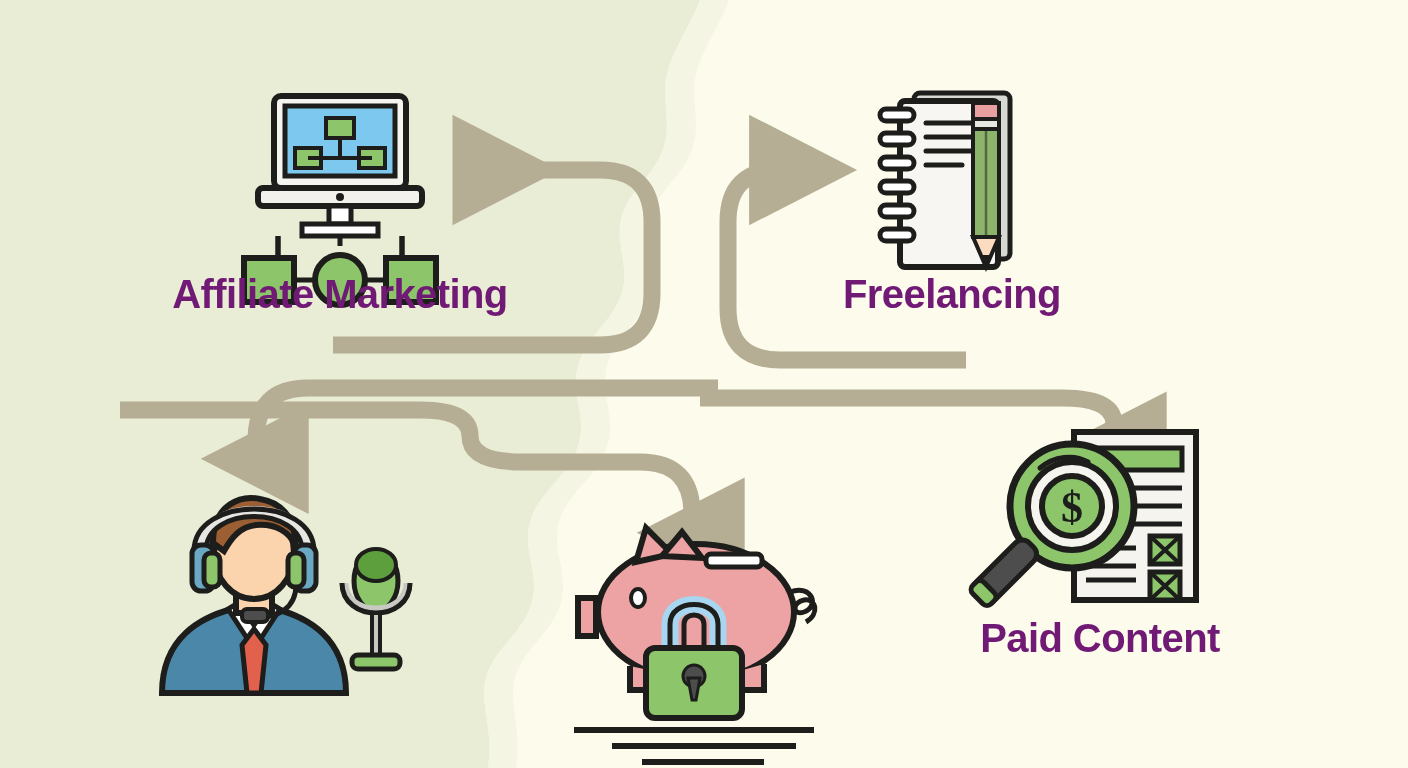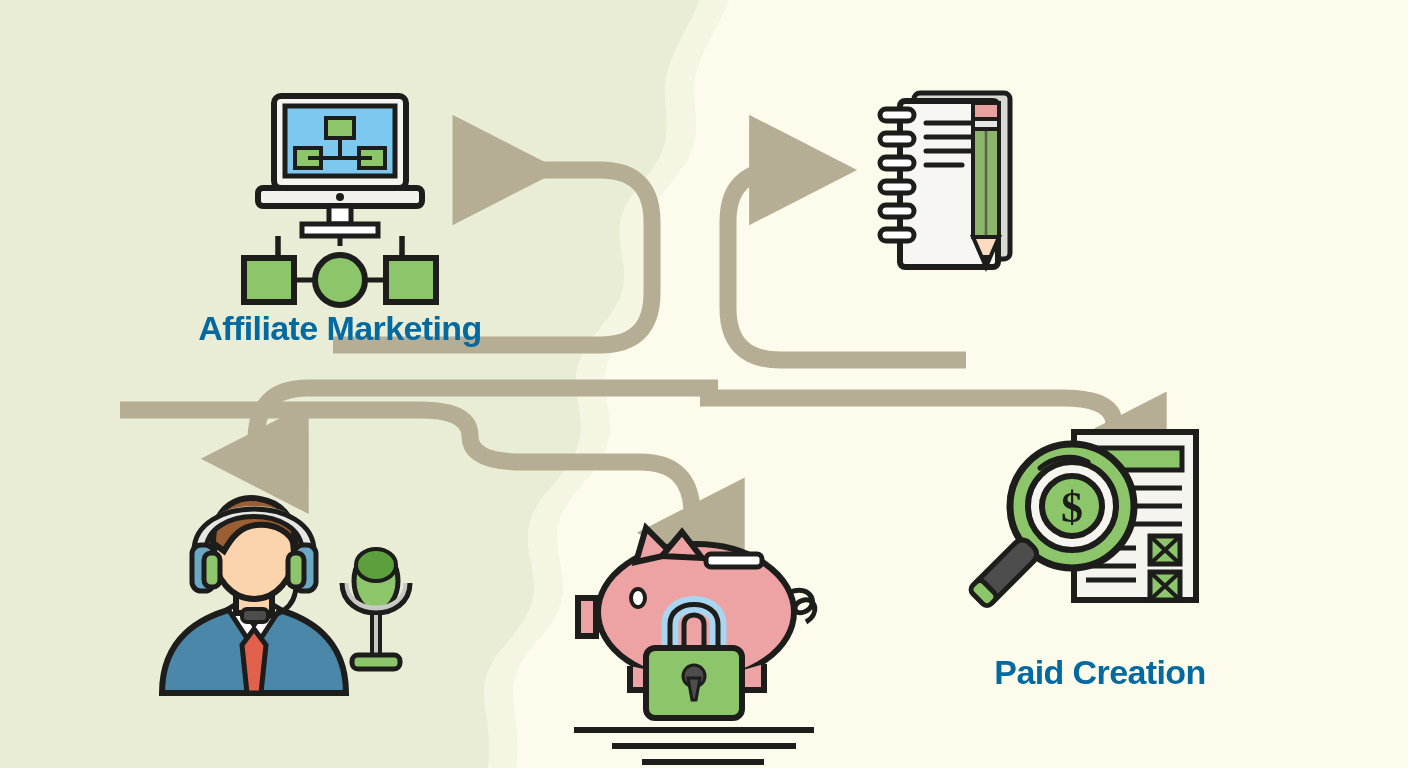--- a/index.html
+++ b/index.html
@@ -19,27 +19,26 @@
     position: absolute;
     left: 0;
     top: 0;
     width: 1408px;
     height: 768px;
   }
   .node-label {
     position: absolute;
     font-family: "Liberation Sans", "DejaVu Sans", sans-serif;
     font-weight: bold;
-    font-size: 34px;
+    font-size: 40px;
     letter-spacing: -0.6px;
-    color: #0369a1;
+    color: #701a75;
     white-space: nowrap;
     transform: translateX(-50%);
     text-align: center;
-    margin-top: 37px;
   }
 </style>
 </head>
 <body>
 
 <div id="canvas">
 
   <svg id="bg-layer" viewBox="0 0 1408 768" preserveAspectRatio="none">
     <rect x="0" y="0" width="1408" height="768" fill="#fdfbec"></rect>
     <path fill="#e9edd5" d="M0,0 L700,0
@@ -321,17 +320,18 @@
       <g transform="rotate(45 -72 30)">
         <rect x="-86" y="24" width="26" height="74" rx="10" fill="#4d4d4d" stroke="#1d1d1b" stroke-width="5"></rect>
         <rect x="-86" y="84" width="26" height="16" rx="6" fill="#8cc56a" stroke="#1d1d1b" stroke-width="5"></rect>
       </g>
     </g>
 
   </svg>
 
   <div class="node-label" style="left:340px; top:272px;">Affiliate Marketing</div>
 
-
-
-  <div class="node-label" style="left:1100px; top:616px;">Paid Creation</div>
+  <div class="node-label" style="left:952px; top:272px;">Freelancing</div>
+
+
+  <div class="node-label" style="left:1100px; top:616px;">Paid Content</div>
 
 </div>
 
 </body></html>

